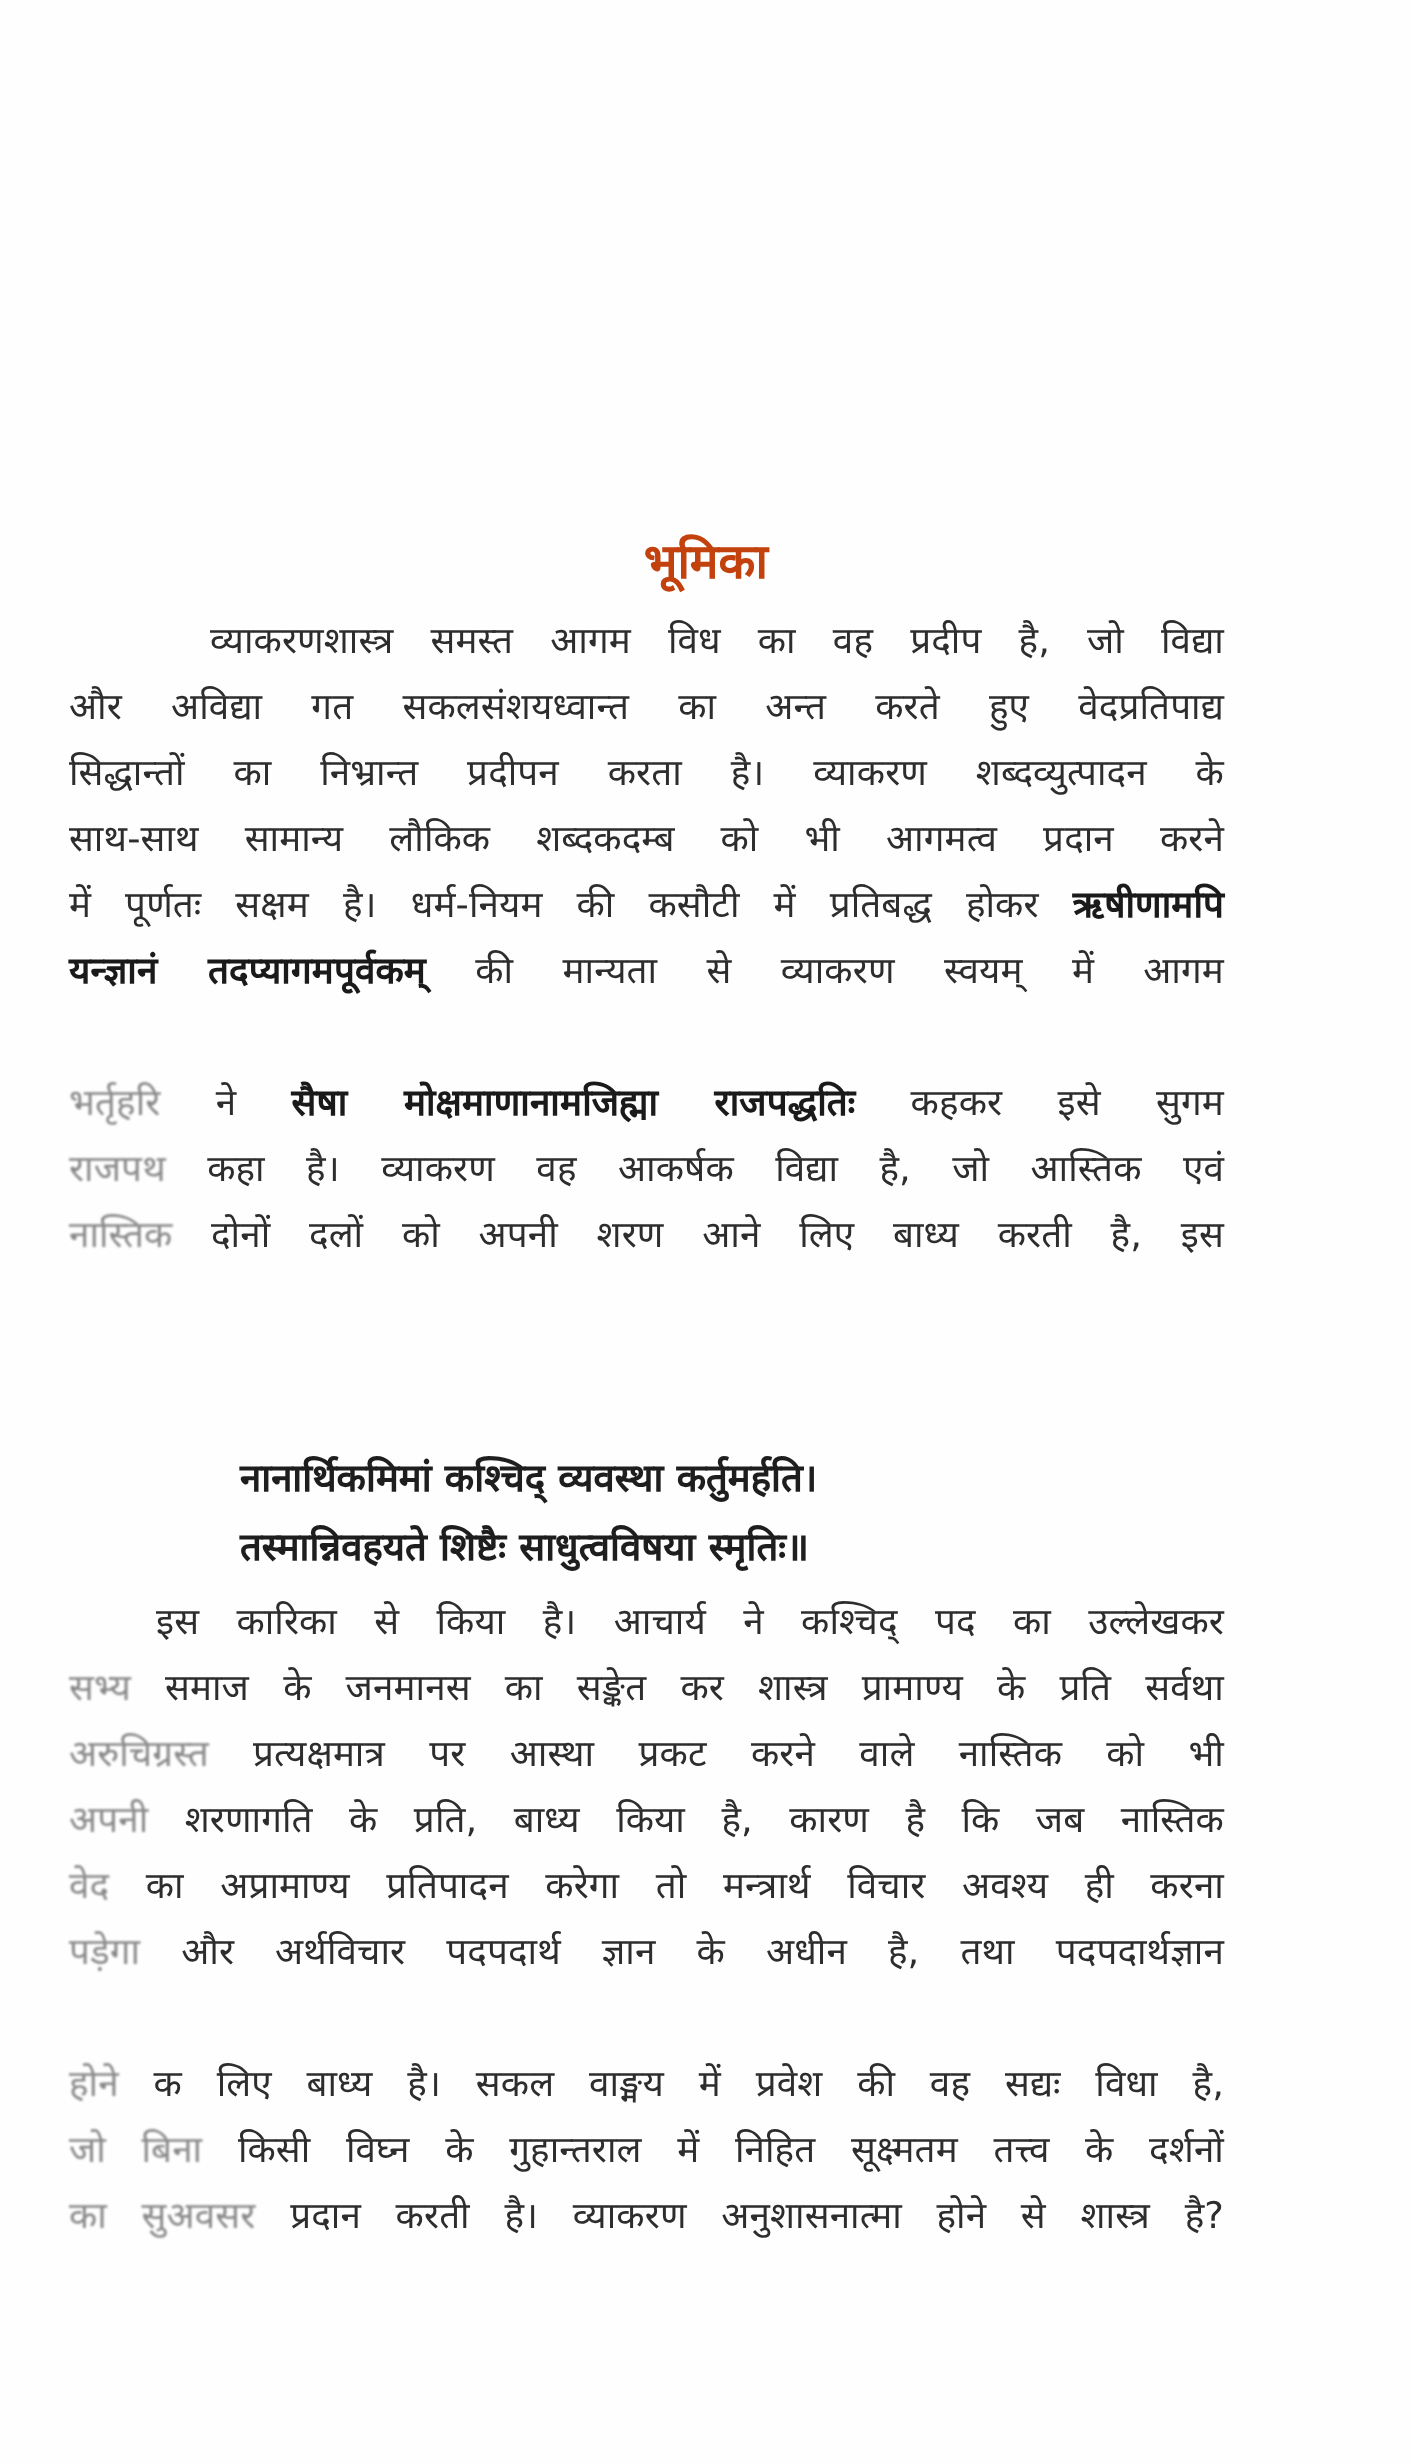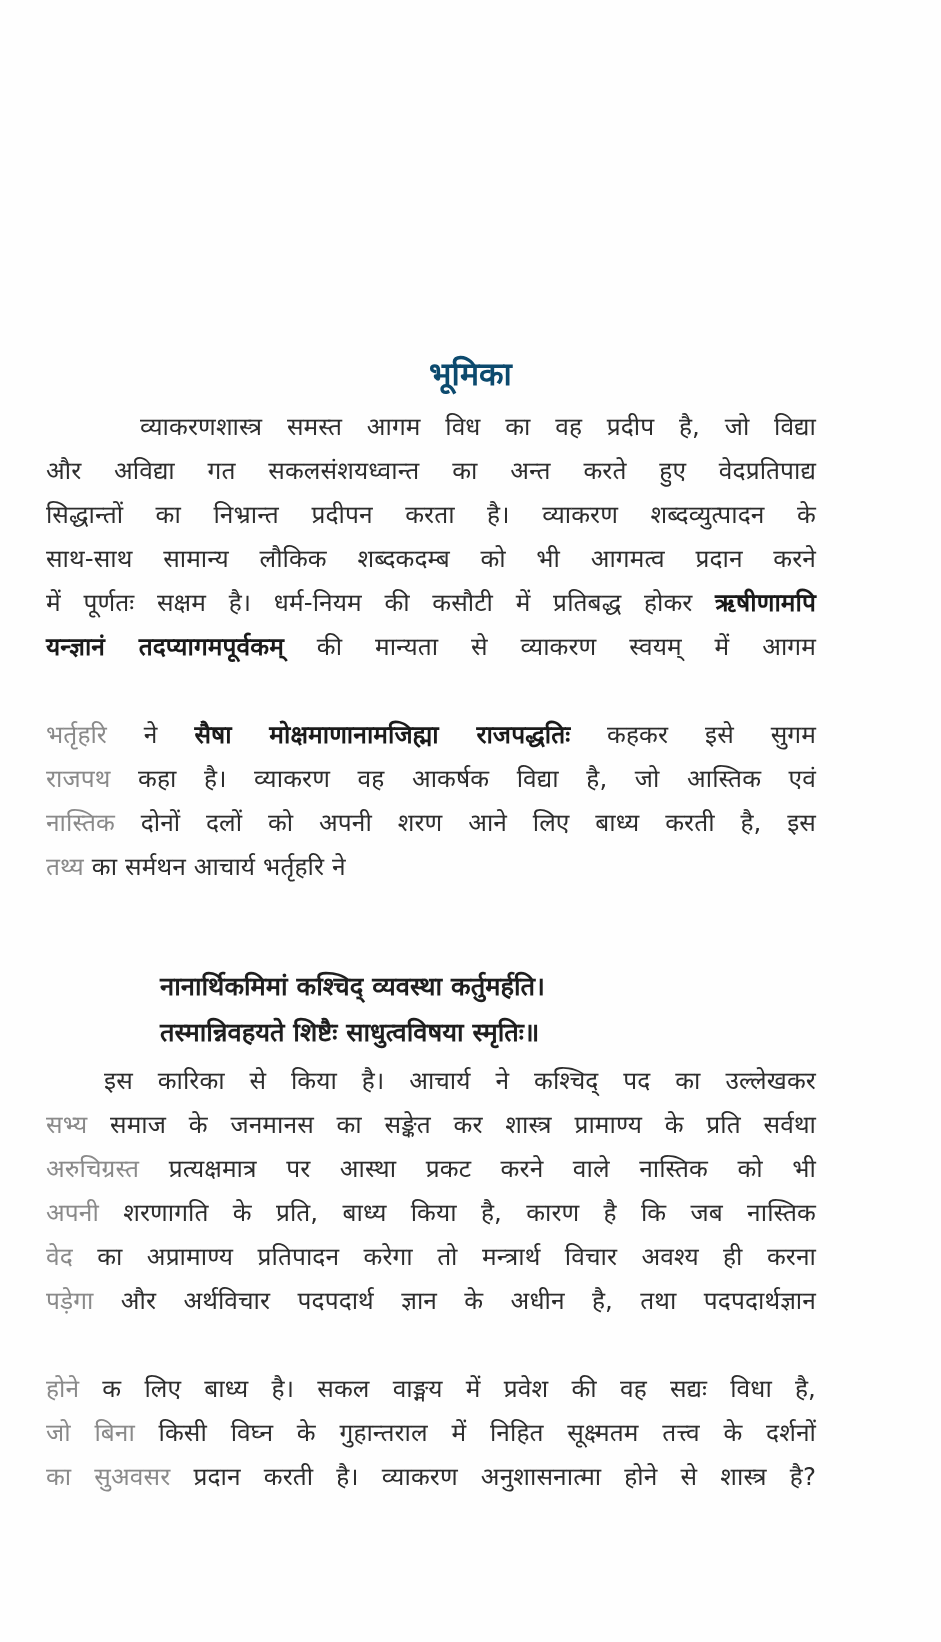--- a/index.html
+++ b/index.html
@@ -21,21 +21,21 @@
       width: 941px; height: 1642px;
       background: #fefefe;
     }
     .title {
       position: absolute;
       left: 0; right: 0;
       top: 352px;
       text-align: center;
       font-size: 32px;
       font-weight: bold;
-      color: #0c4a6e;
+      color: #c2410c;
       line-height: 44px;
     }
     .line {
       position: absolute;
       left: 46px;
       width: 770px;
       font-size: 24.5px;
       line-height: 34px;
       height: 40px;
       white-space: nowrap;
@@ -86,23 +86,20 @@
   </div>
   <div class="line" style="top:718px">
     <span class="faded">भर्तृहरि</span><span> ने </span><b>सैषा मोक्षमाणानामजिह्मा राजपद्धतिः</b><span> कहकर इसे सुगम</span>
   </div>
   <div class="line" style="top:762px">
     <span class="faded">राजपथ</span><span> कहा है। व्याकरण वह आकर्षक विद्या है, जो आस्तिक एवं</span>
   </div>
   <div class="line" style="top:806px">
     <span class="faded">नास्तिक</span><span> दोनों दलों को अपनी शरण आने लिए बाध्य करती है, इस</span>
   </div>
-  <div class="line last" style="top:850px">
-    <span class="faded">तथ्य</span><span> का सर्मथन आचार्य भर्तृहरि ने</span>
-  </div>
 
   <div class="verse" style="top:968px">नानार्थिकमिमां कश्चिद् व्यवस्था कर्तुमर्हति।</div>
   <div class="verse" style="top:1014px">तस्मान्निवहयते शिष्टैः साधुत्वविषया स्मृतिः॥</div>
 
   <div class="line indent2" style="top:1064px">
     <span>इस कारिका से किया है। आचार्य ने कश्चिद् पद का उल्लेखकर</span>
   </div>
   <div class="line" style="top:1108px">
     <span class="faded">सभ्य</span><span> समाज के जनमानस का सङ्केत कर शास्त्र प्रामाण्य के प्रति सर्वथा</span>
   </div>

